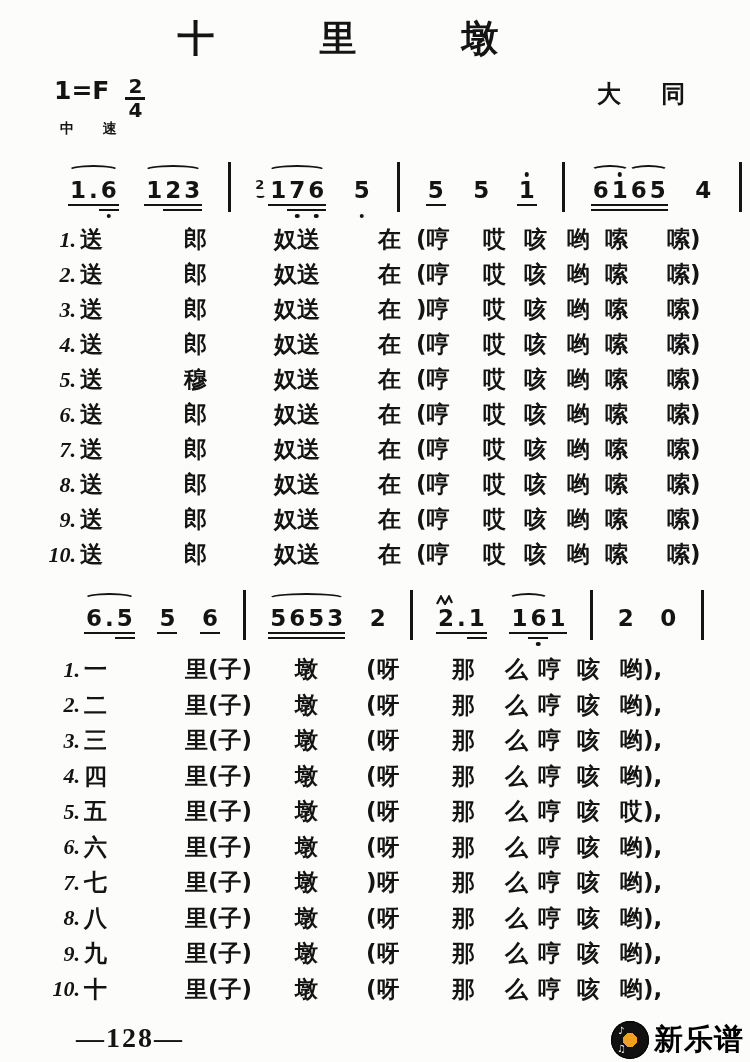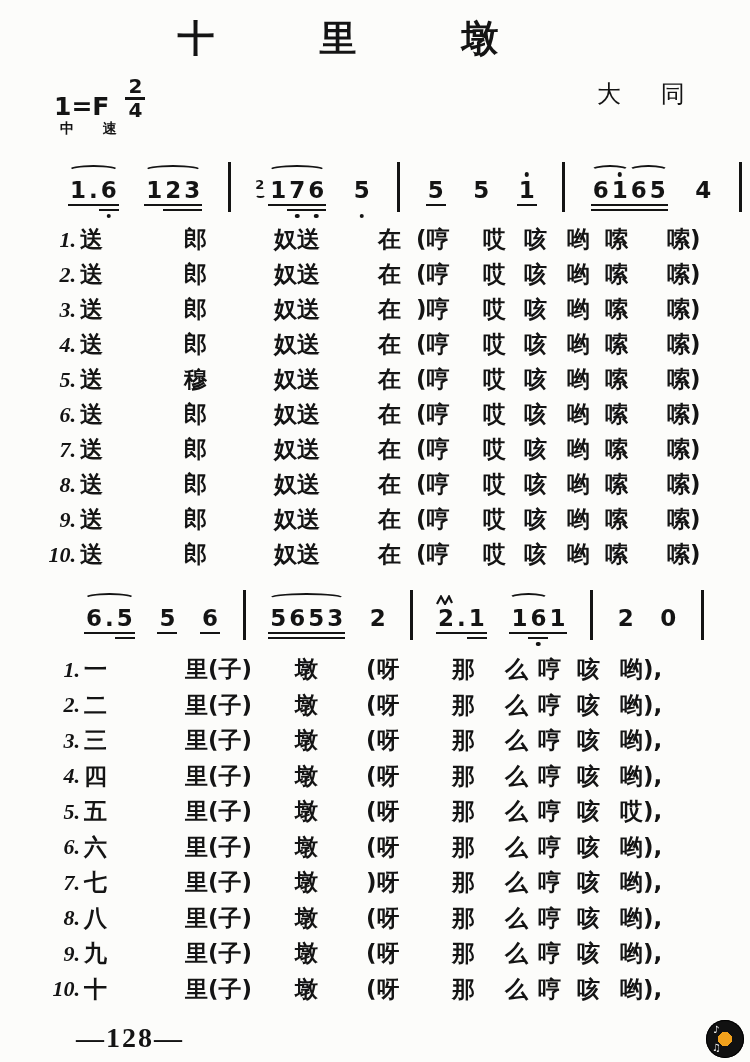--- a/index.html
+++ b/index.html
@@ -6,24 +6,24 @@
   body{
     width:750px;height:1062px;position:relative;overflow:hidden;
     background:#fcfcfa;color:#141414;
     font-family:"DejaVu Sans","Liberation Sans",sans-serif;
   }
   
   .title{
     position:absolute;top:14px;left:0;width:676px;text-align:center;
     font-size:37px;font-weight:900;letter-spacing:34px;padding-left:34px;box-sizing:border-box;
   }
-  .keyrow{position:absolute;top:76px;left:54px;font-size:25px;font-weight:800;display:flex;align-items:flex-end}
+  .keyrow{position:absolute;top:76px;left:54px;font-size:25px;font-weight:800;display:flex;align-items:flex-start}
   .frac{display:inline-block;text-align:center;margin-left:16px;font-size:20px;line-height:1.05;font-weight:800}
   .frac .fn{border-bottom:3px solid #141414;padding:0 3px;display:block}
-  .composer{position:absolute;top:78px;left:597px;font-size:24px;font-weight:400;letter-spacing:16px;white-space:nowrap}
+  .composer{position:absolute;top:78px;left:597px;font-size:24px;font-weight:700;letter-spacing:16px;white-space:nowrap}
   .tempo{position:absolute;top:120px;left:60px;font-size:14px;font-weight:800;letter-spacing:12px;white-space:nowrap}
   
   .musicline{position:absolute;display:flex;align-items:flex-end;justify-content:space-between}
   #mline1{top:162px;left:68px;width:674px}
   #mline2{top:590px;left:84px;width:620px}
   .unit{position:relative;display:inline-flex;padding-top:16px}
   .nrow{display:inline-flex;gap:3px;padding:0 2px;position:relative}
   .note{position:relative;font-size:23px;font-weight:800;line-height:1}
   .u1,.u2{position:absolute;left:0;right:0;height:2.5px;background:#141414}
   .u1{bottom:-4px}.u2{bottom:-9px}
@@ -472,13 +472,14 @@
     </div>
   </div>
 
 <div class="pagenum">—128—</div>
 
 <div class="logo">
   <span class="disc">
     <span class="n1">♪</span>
     <span class="n2">♫</span>
   </span>
+  <span class="logotext">新乐谱</span>
 </div>
 
 </body></html>

